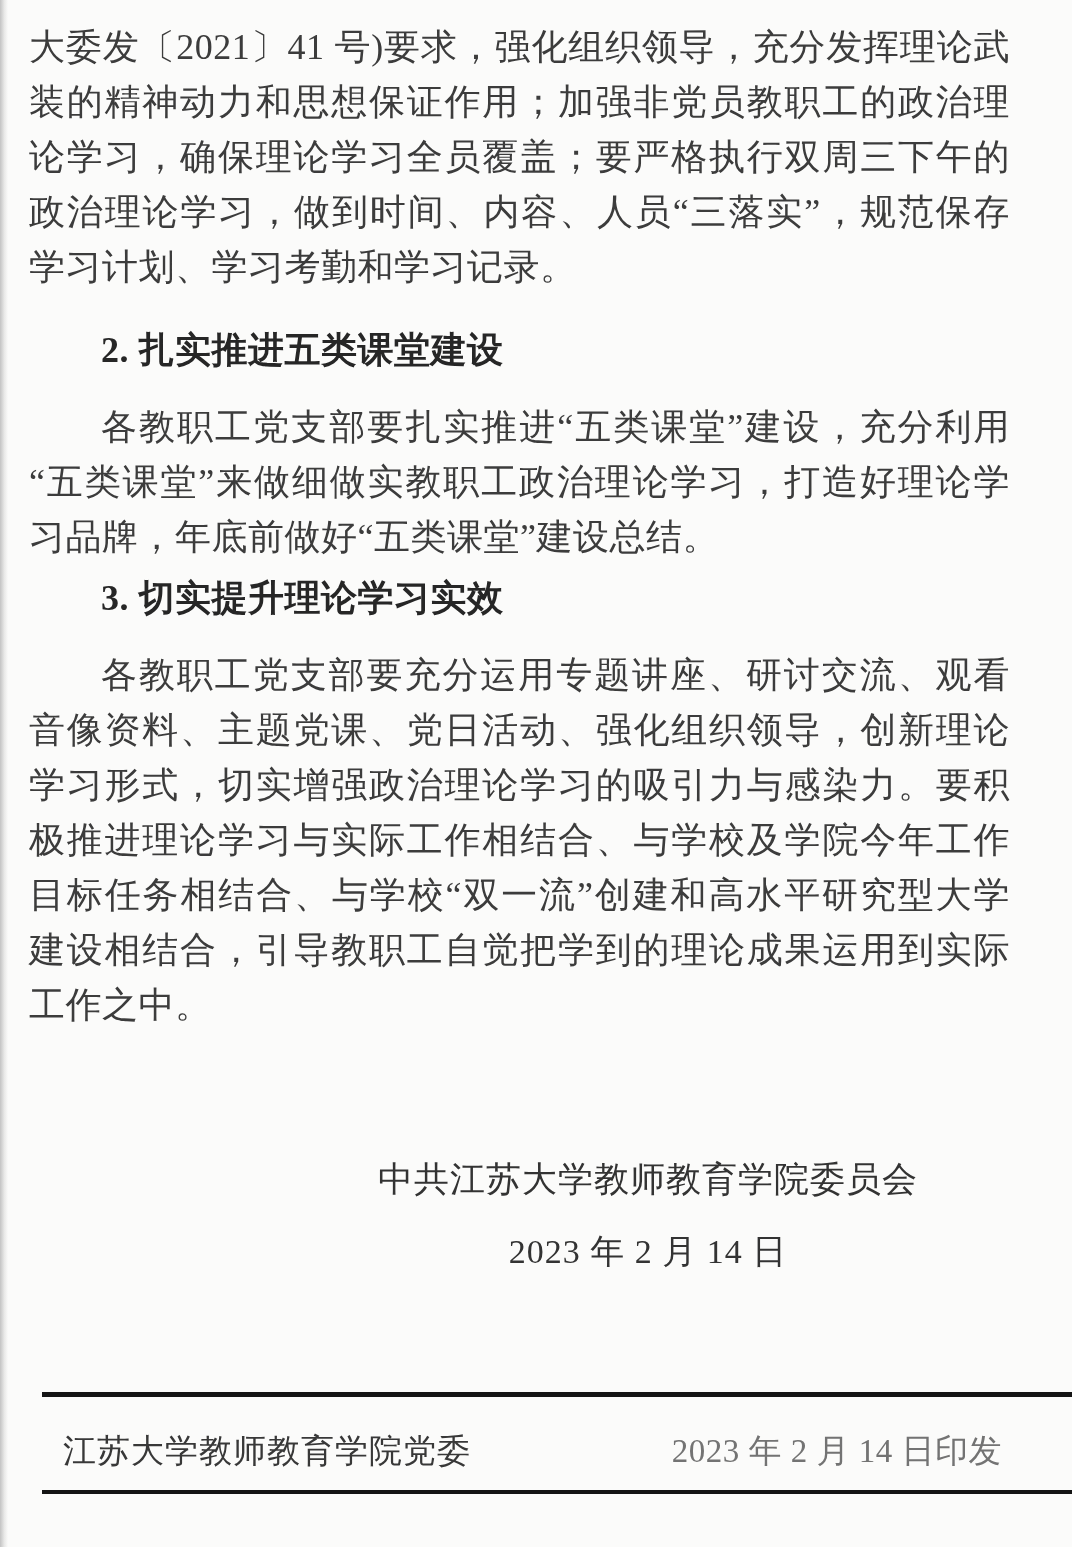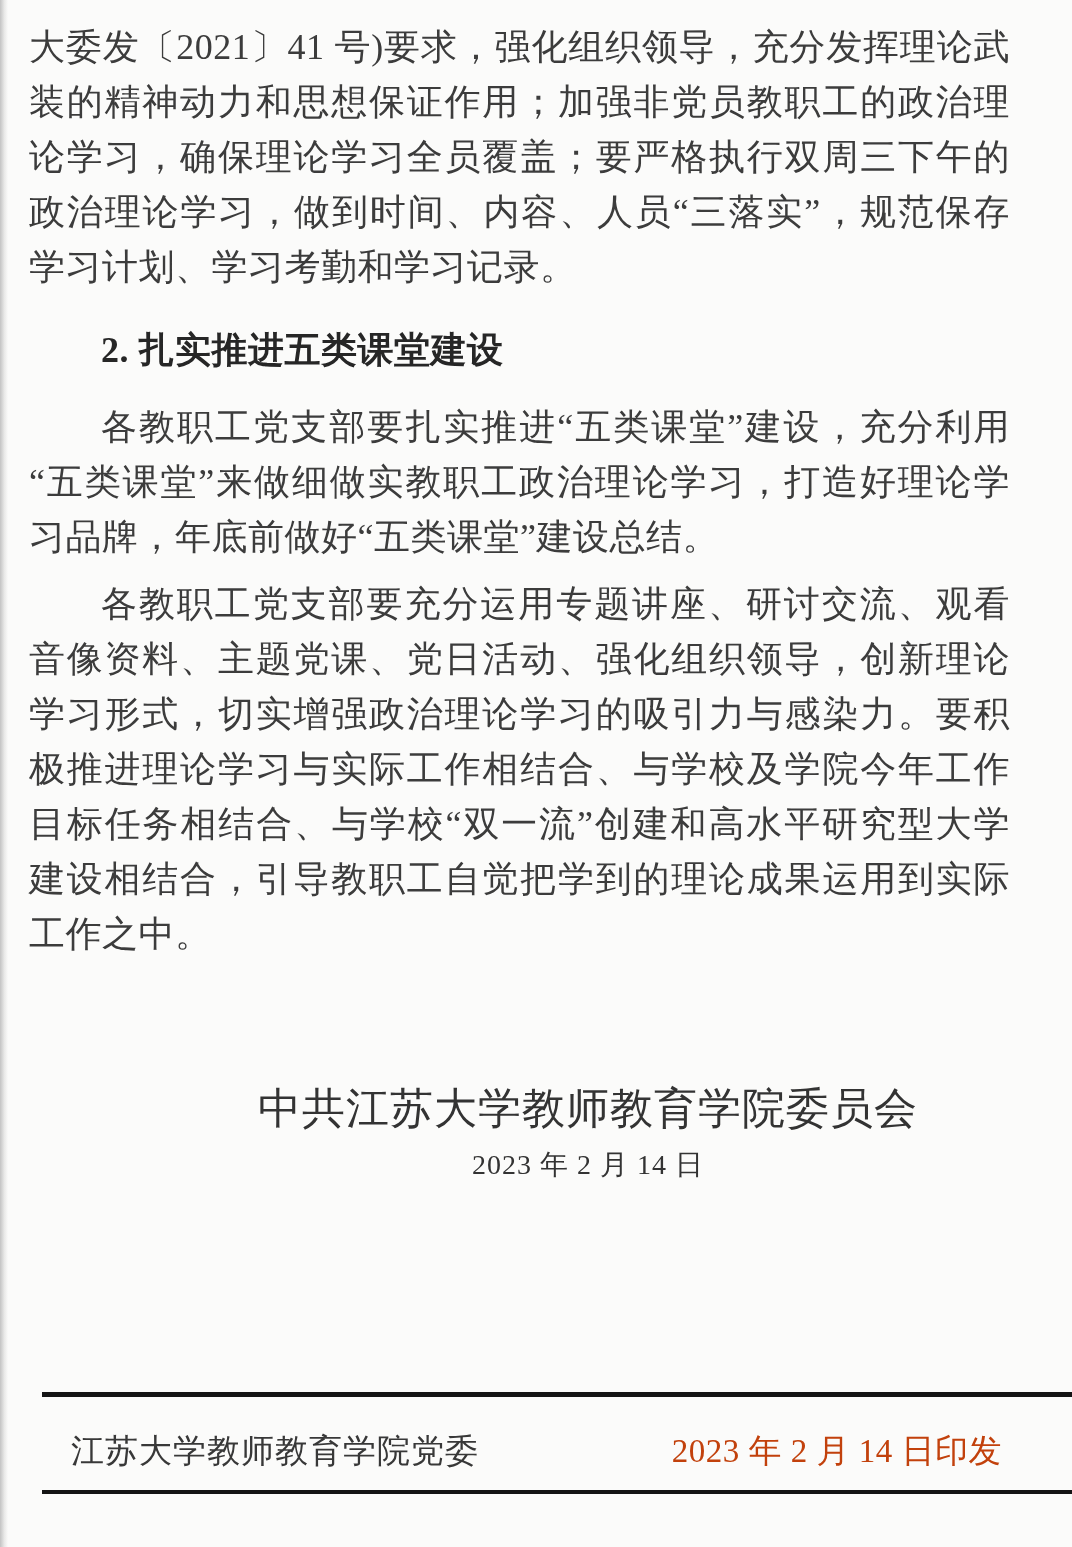--- a/index.html
+++ b/index.html
@@ -54,29 +54,29 @@
   }
   .para-after-heading {
     margin-top: 12px;
   }
   .signature-block {
     margin: 122px 92px 0 auto;
     width: fit-content;
     text-align: center;
   }
   .sig-org {
-    font-size: 43px;
+    font-size: 35px;
     line-height: 50px;
     color: #333333;
     letter-spacing: 1px;
     white-space: nowrap;
   }
   .sig-date {
-    margin-top: 8px;
-    font-size: 28px;
+    margin-top: 24px;
+    font-size: 34px;
     line-height: 46px;
     color: #333333;
     letter-spacing: 1px;
     white-space: nowrap;
   }
   .page-footer {
     position: absolute;
     left: 0; right: 0;
     bottom: 0;
     height: 180px;
@@ -86,54 +86,55 @@
     position: absolute;
     left: 42px;
     right: 0;
     background: #141414;
   }
   .footer-rule.top { top: 25px; height: 5px; }
   .footer-rule.bottom { top: 123px; height: 4px; }
   .footer-row {
     position: absolute;
     top: 62px;
-    left: 8px; right: 0;
+    left: 0; right: 0;
     display: flex;
     justify-content: space-between;
     align-items: baseline;
     padding: 0 70px 0 63px;
     gap: 20px;
   }
   .footer-left {
     font-size: 33px;
     color: #383838;
     letter-spacing: 1px;
     white-space: nowrap;
   }
   .footer-right {
     font-size: 33px;
-    color: #c2410c;
+    color: #737373;
     letter-spacing: 0.5px;
     white-space: nowrap;
     text-align: center;
   }
 </style>
 </head>
 <body>
 
 <div class="scan-edge"></div>
 
 <div class="page">
 
   <p class="body-text">大委发〔2021〕41 号)要求，强化组织领导，充分发挥理论武装的精神动力和思想保证作用；加强非党员教职工的政治理论学习，确保理论学习全员覆盖；要严格执行双周三下午的政治理论学习，做到时间、内容、人员“三落实”，规范保存学习计划、学习考勤和学习记录。</p>
 
   <h3 class="heading">2. 扎实推进五类课堂建设</h3>
 
   <p class="body-text indented para-after-heading">各教职工党支部要扎实推进“五类课堂”建设，充分利用“五类课堂”来做细做实教职工政治理论学习，打造好理论学习品牌，年底前做好“五类课堂”建设总结。</p>
 
+  <h3 class="heading second">3. 切实提升理论学习实效</h3>
 
   <p class="body-text indented para-after-heading">各教职工党支部要充分运用专题讲座、研讨交流、观看音像资料、主题党课、党日活动、强化组织领导，创新理论学习形式，切实增强政治理论学习的吸引力与感染力。要积极推进理论学习与实际工作相结合、与学校及学院今年工作目标任务相结合、与学校“双一流”创建和高水平研究型大学建设相结合，引导教职工自觉把学到的理论成果运用到实际工作之中。</p>
 
   <div class="signature-block">
     <div class="sig-org">中共江苏大学教师教育学院委员会</div>
     <div class="sig-date">2023 年 2 月 14 日</div>
   </div>
 
 </div>
 

